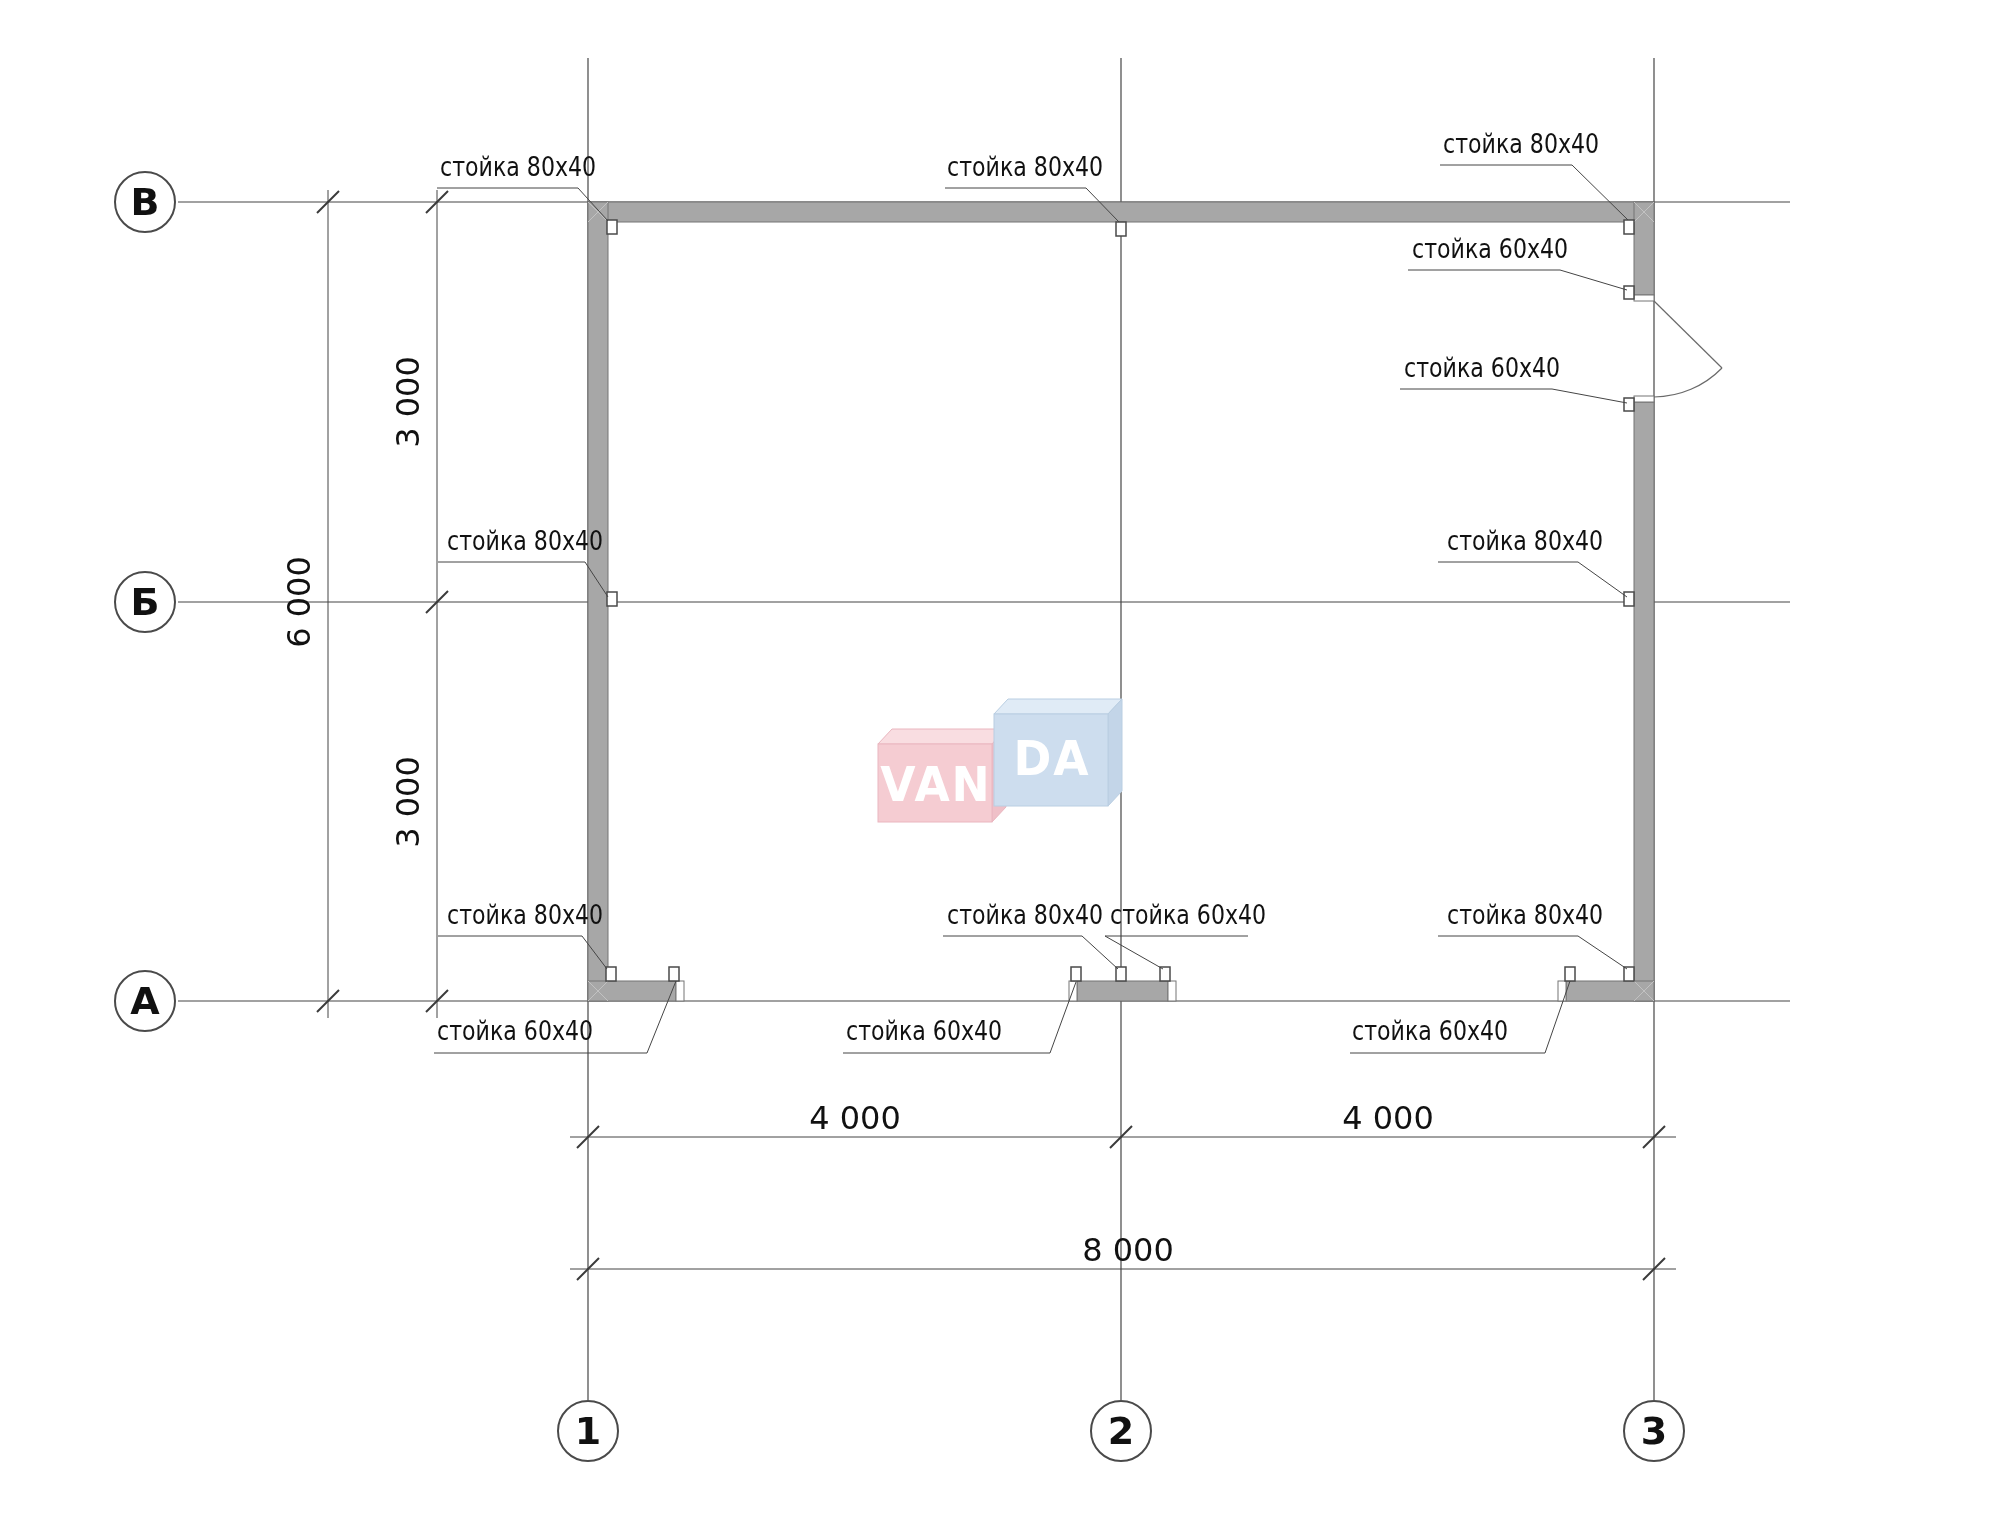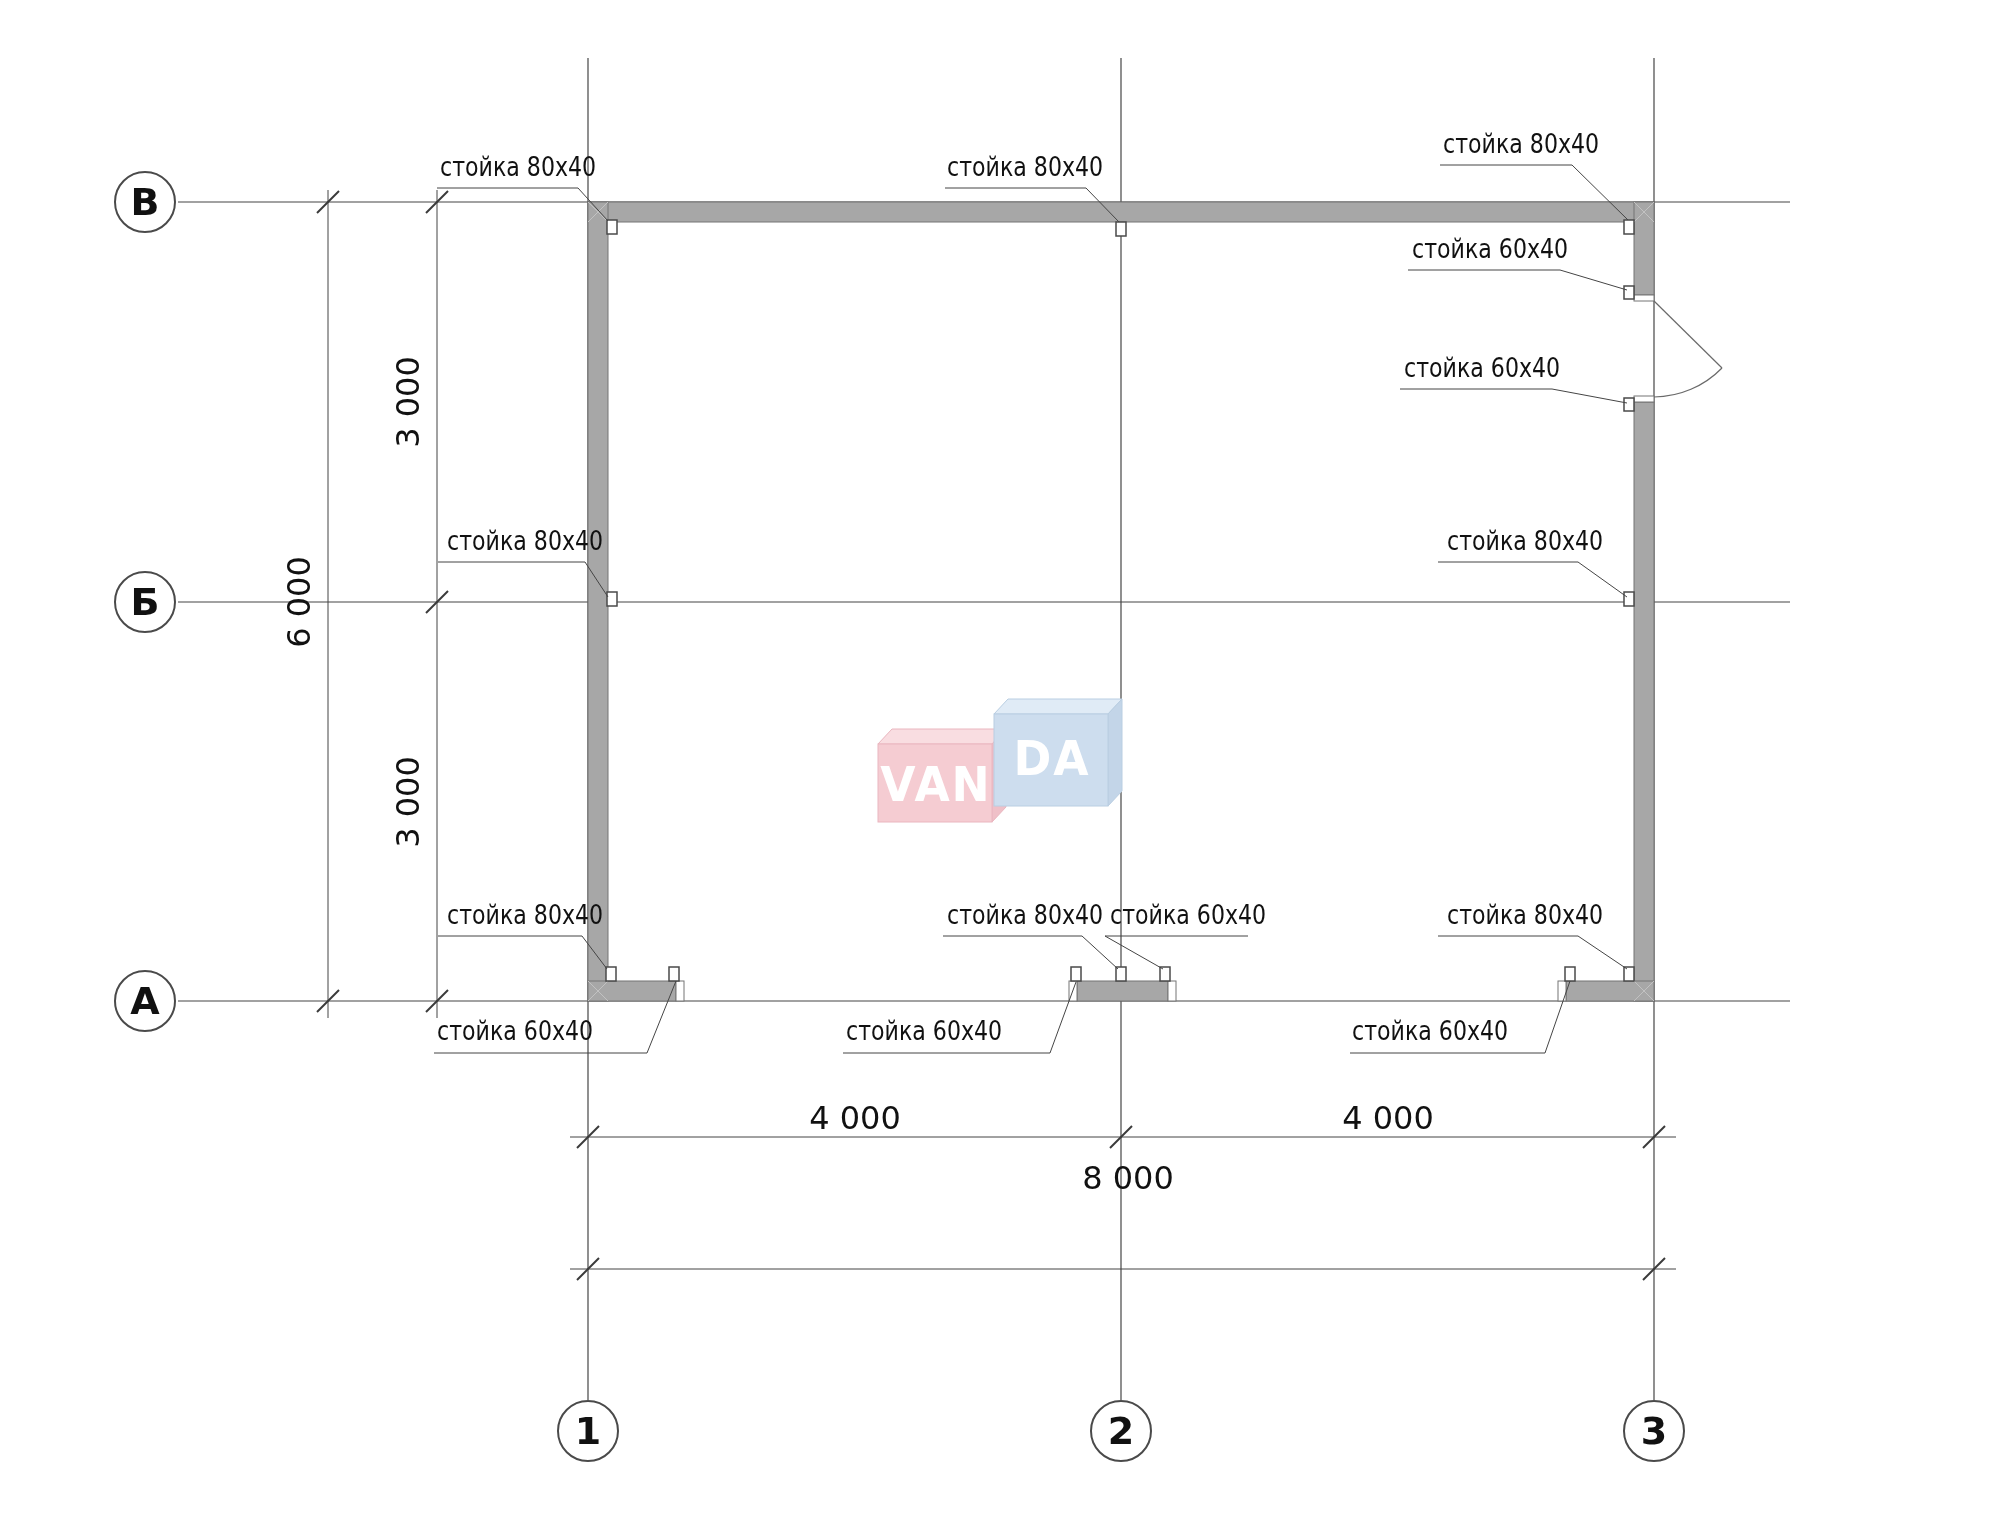--- a/index.html
+++ b/index.html
@@ -159,21 +159,21 @@
     </div>
   <div class="axis-bubble" style="left:1623px;top:1400px;">
       <span>3</span>
     </div>
 
   <div class="dim-text rot" style="left:408px;top:402px;">3 000</div>
   <div class="dim-text rot" style="left:408px;top:802px;">3 000</div>
   <div class="dim-text rot" style="left:299px;top:602px;">6 000</div>
   <div class="dim-text" style="left:855px;top:1118px;">4 000</div>
   <div class="dim-text" style="left:1388px;top:1118px;">4 000</div>
-  <div class="dim-text" style="left:1128px;top:1178px;">8 000</div>
+  <div class="dim-text" style="left:1128px;top:1250px;">8 000</div>
 
   <div class="callout" style="left:440px;top:154px;">стойка 80х40</div>
   <div class="callout" style="left:947px;top:154px;">стойка 80х40</div>
   <div class="callout" style="left:1443px;top:131px;">стойка 80х40</div>
   <div class="callout" style="left:1412px;top:236px;">стойка 60х40</div>
   <div class="callout" style="left:1404px;top:355px;">стойка 60х40</div>
   <div class="callout" style="left:447px;top:528px;">стойка 80х40</div>
   <div class="callout" style="left:1447px;top:528px;">стойка 80х40</div>
   <div class="callout" style="left:447px;top:902px;">стойка 80х40</div>
   <div class="callout" style="left:947px;top:902px;">стойка 80х40</div>

